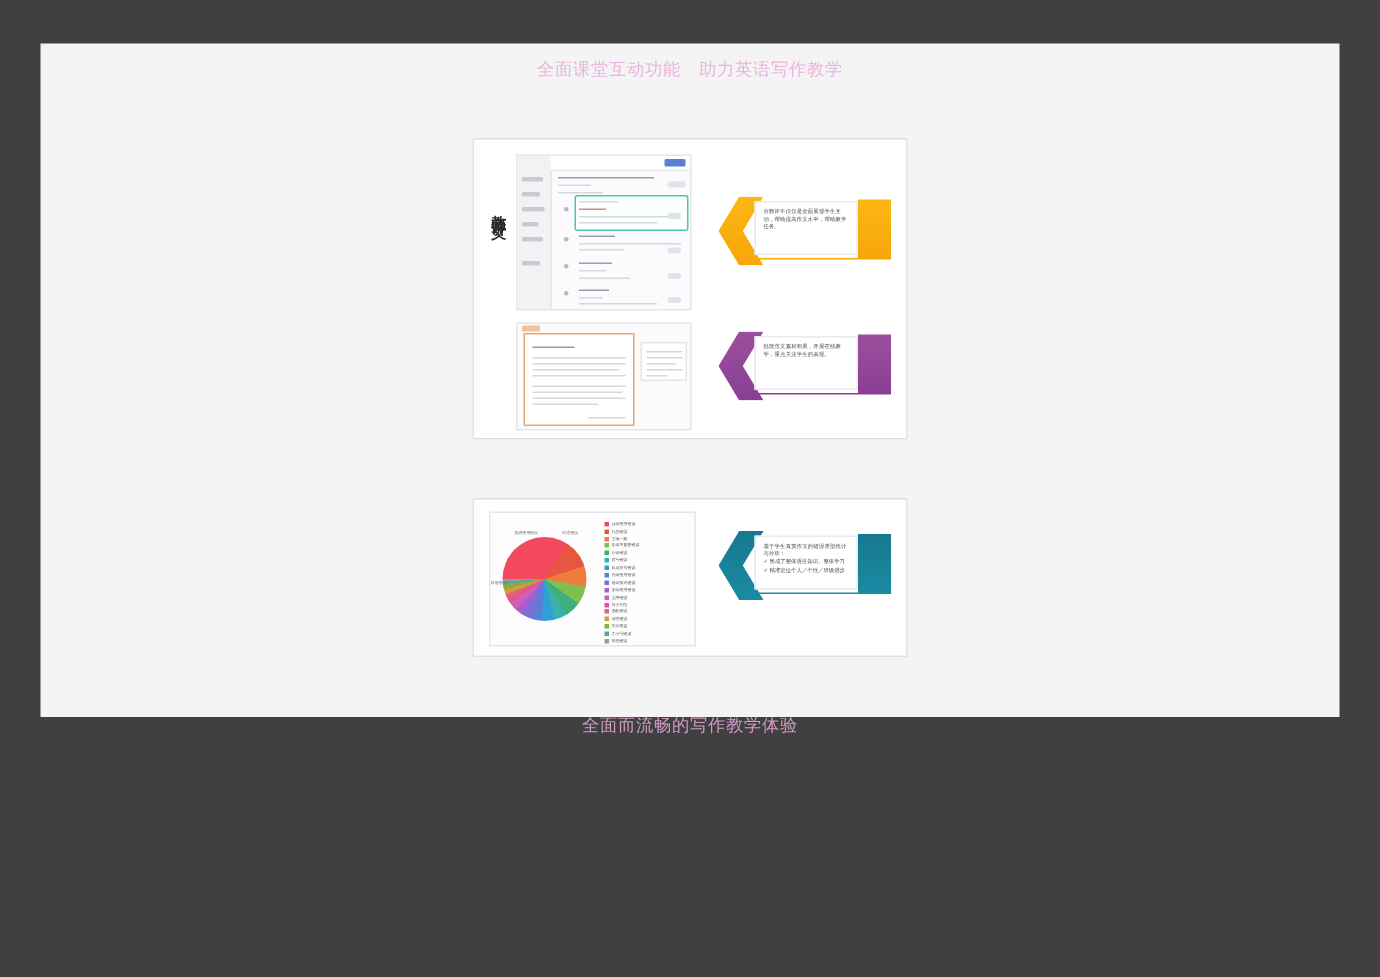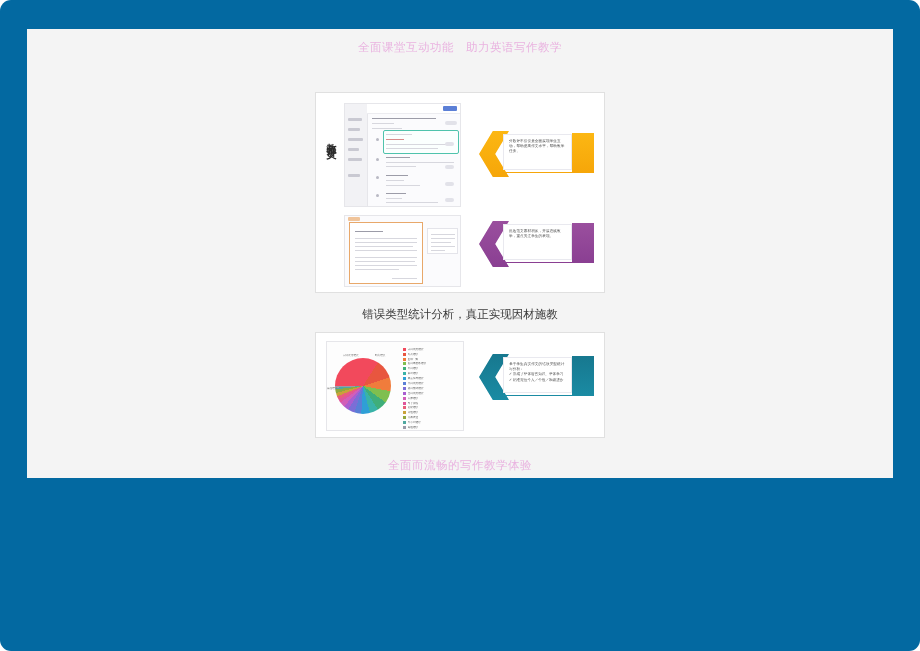--- a/index.html
+++ b/index.html
@@ -9,22 +9,21 @@
     width: 920px;
     height: 651px;
     overflow: hidden;
     font-family: "Liberation Sans", "DejaVu Sans", sans-serif;
   }
 
   #page {
     position: relative;
     width: 920px;
     height: 651px;
-    background: #0369a1;
-    border-radius: 11px;
+    background: #404040;
   }
 
   
   .content-panel {
     position: absolute;
     left: 27px;
     top: 29px;
     width: 866px;
     height: 449px;
     background: #f4f4f4;
@@ -37,21 +36,21 @@
     width: 866px;
     text-align: center;
     color: #e8a8dd;
     font-size: 11.5px;
     letter-spacing: 0.5px;
     line-height: 14px;
     white-space: nowrap;
     opacity: 0.85;
   }
   .pink-heading.top { top: 11px; }
-  .pink-heading.bottom { top: 429px; }
+  .pink-heading.bottom { top: 448px; }
 
   .sub-caption {
     position: absolute;
     left: 0;
     width: 866px;
     text-align: center;
     color: #3a3a3a;
     font-size: 11.5px;
     line-height: 15px;
     white-space: nowrap;
@@ -402,21 +401,20 @@
         <div class="chev fill-purple"></div>
         <div class="callout-body">
           <div class="co-text">批改范文素材积累，开展在线教学，重点关注学生的表现。</div>
         </div>
         <div class="callout-underline ul-purple"></div>
         <div class="callout-block fill-purple"></div>
       </div>
 
     </div>
 
-    <div class="sub-caption two">错误类型统计分析，真正实现因材施教</div>
 
     <div class="figure-card" id="figure-two">
 
       <div class="mini-shot" id="chart-shot">
         <div class="pie-wrap">
           <div class="pie" id="pie-disc" style="background: conic-gradient(from -90deg, rgb(242, 73, 92) 0deg, rgb(242, 73, 92) 122.4deg, rgb(232, 86, 63) 122.4deg, rgb(232, 86, 63) 162deg, rgb(240, 124, 60) 162deg, rgb(240, 124, 60) 190.8deg, rgb(127, 191, 79) 190.8deg, rgb(127, 191, 79) 216deg, rgb(63, 174, 122) 216deg, rgb(63, 174, 122) 237.6deg, rgb(57, 179, 168) 237.6deg, rgb(57, 179, 168) 255.6deg, rgb(47, 159, 214) 255.6deg, rgb(47, 159, 214) 273.6deg, rgb(90, 127, 214) 273.6deg, rgb(90, 127, 214) 288deg, rgb(123, 110, 214) 288deg, rgb(123, 110, 214) 302.4deg, rgb(169, 94, 208) 302.4deg, rgb(169, 94, 208) 313.2deg, rgb(209, 95, 184) 313.2deg, rgb(209, 95, 184) 324deg, rgb(224, 85, 154) 324deg, rgb(224, 85, 154) 331.2deg, rgb(232, 95, 122) 331.2deg, rgb(232, 95, 122) 338.4deg, rgb(201, 162, 58) 338.4deg, rgb(201, 162, 58) 345.6deg, rgb(143, 168, 63) 345.6deg, rgb(143, 168, 63) 352.8deg, rgb(79, 168, 160) 352.8deg, rgb(79, 168, 160) 356.4deg, rgb(154, 154, 168) 356.4deg, rgb(154, 154, 168) 360deg);"></div>
           <div class="pie-label" style="left:-8px;top:28px;">其他错误</div>
           <div class="pie-label" style="left:8px;top:-5px;">冠词使用错误</div>
           <div class="pie-label" style="left:40px;top:-5px;">时态错误</div>
         </div>

